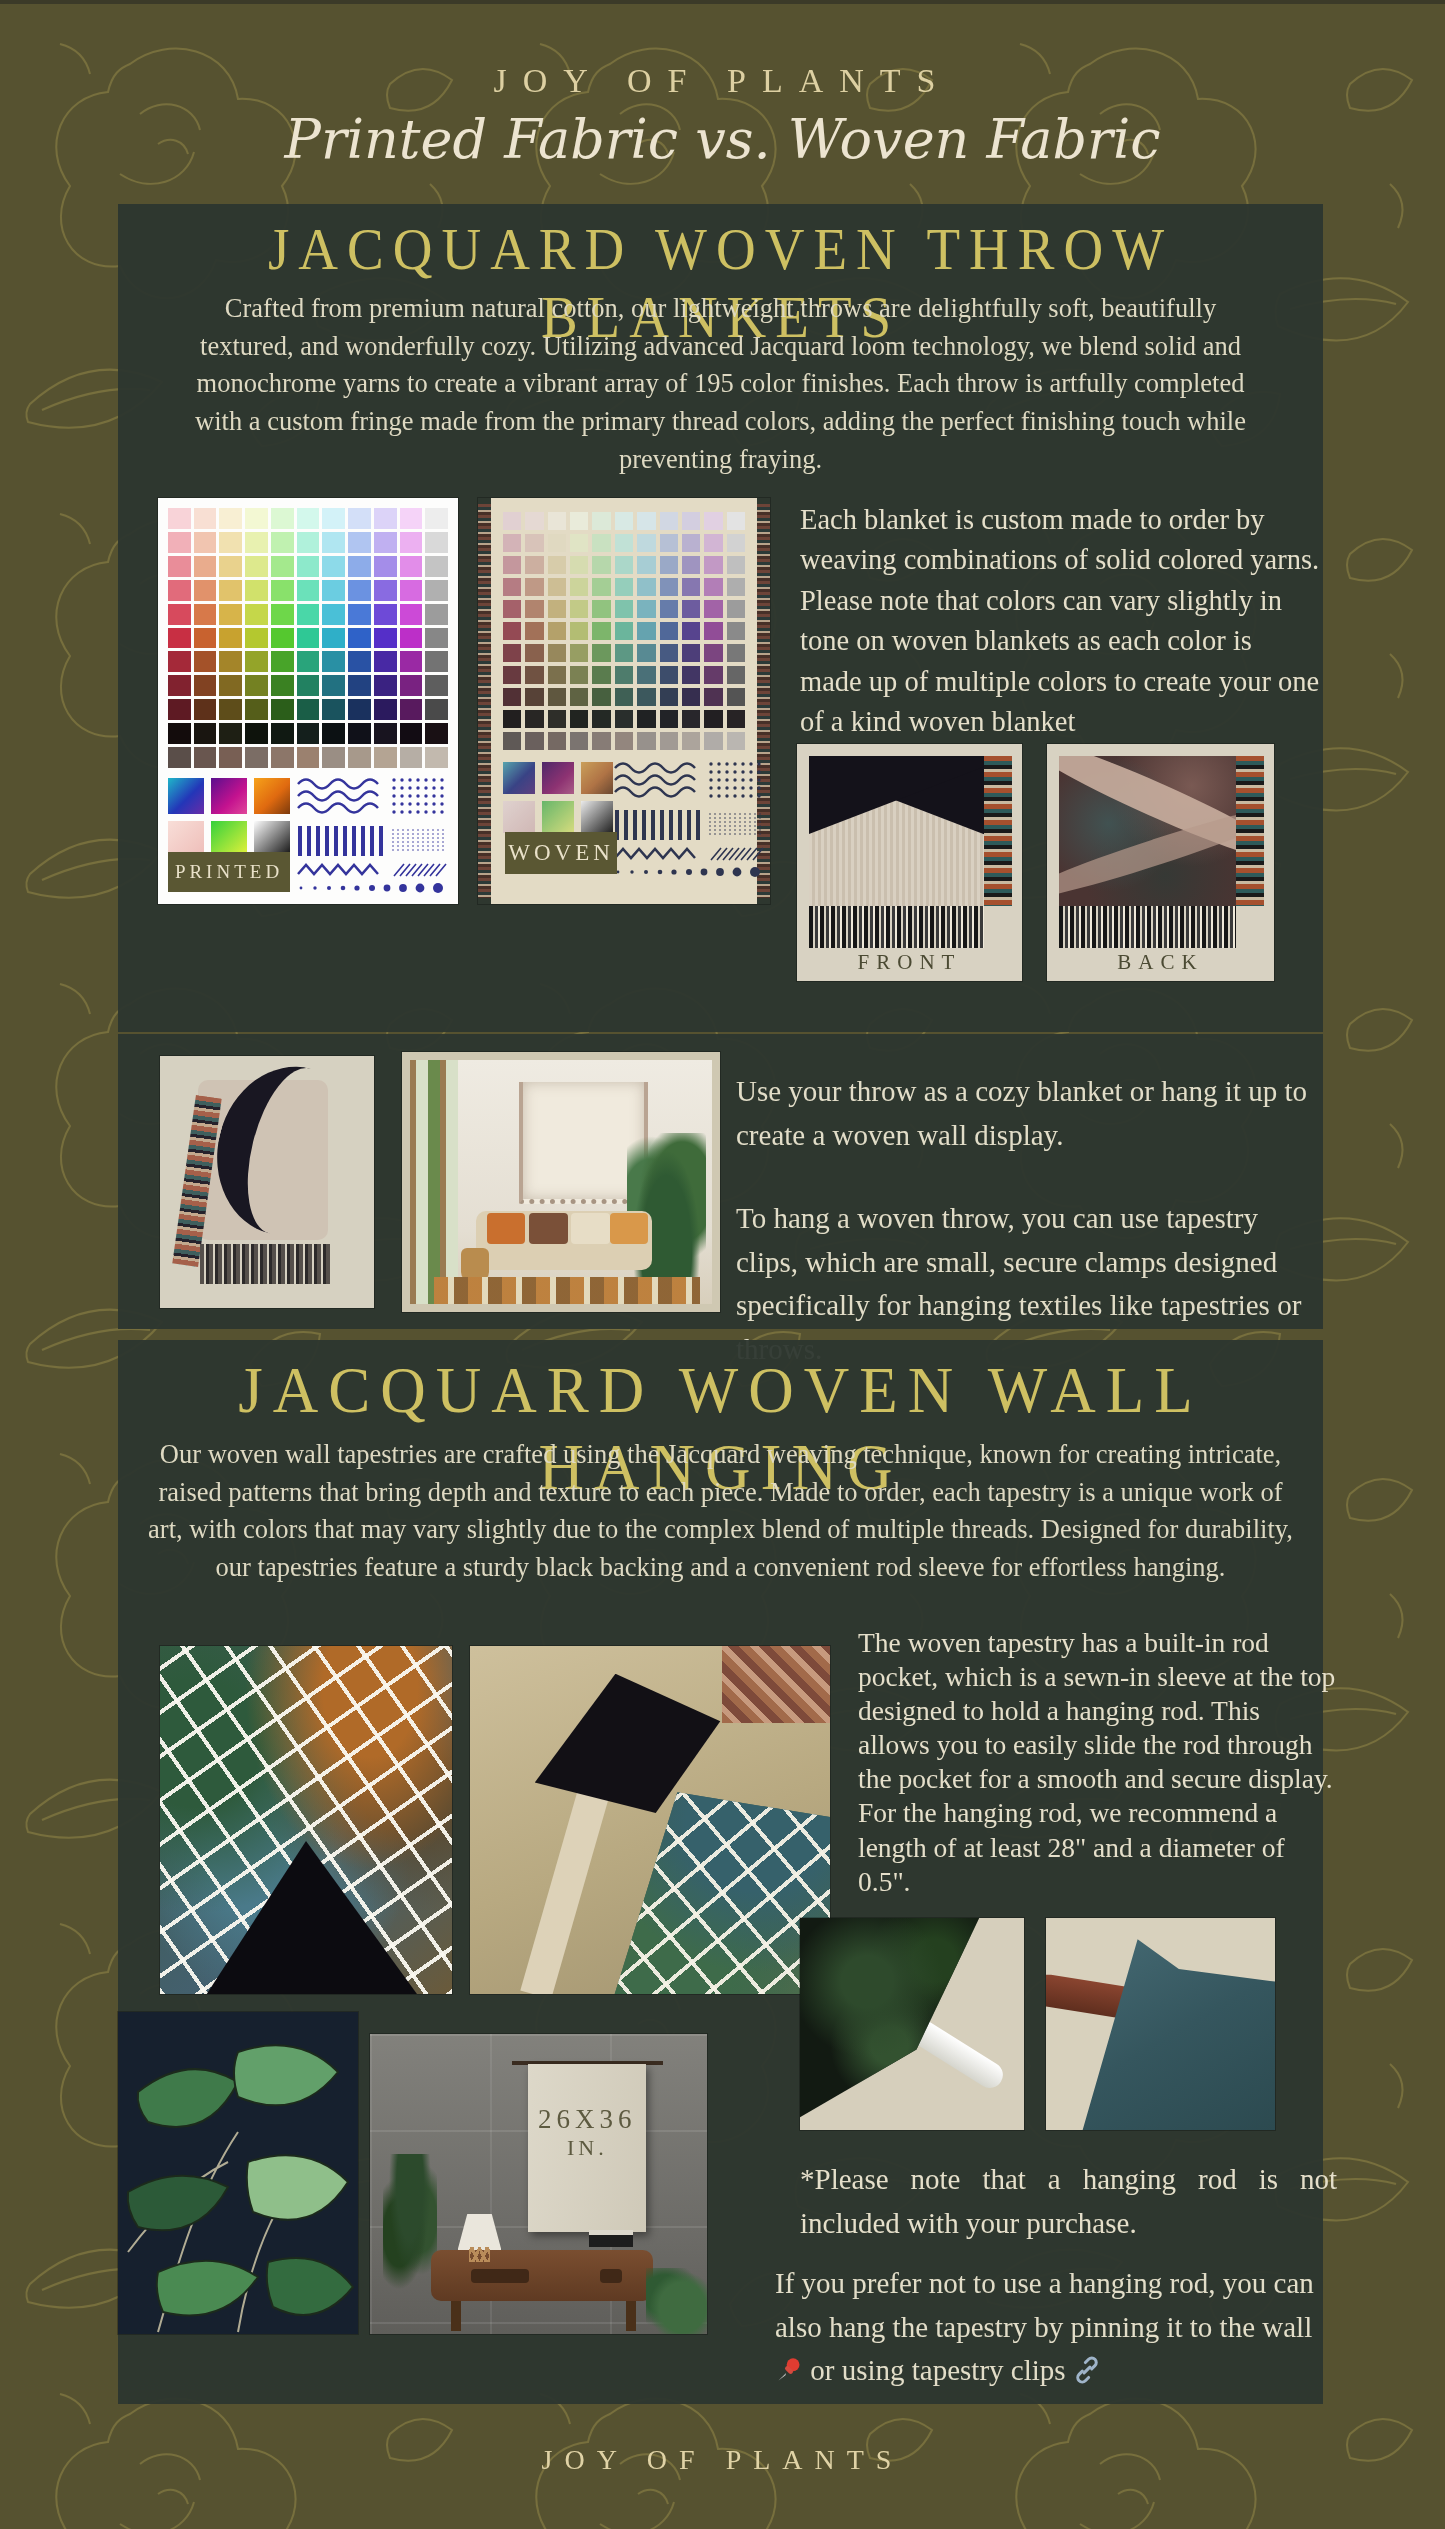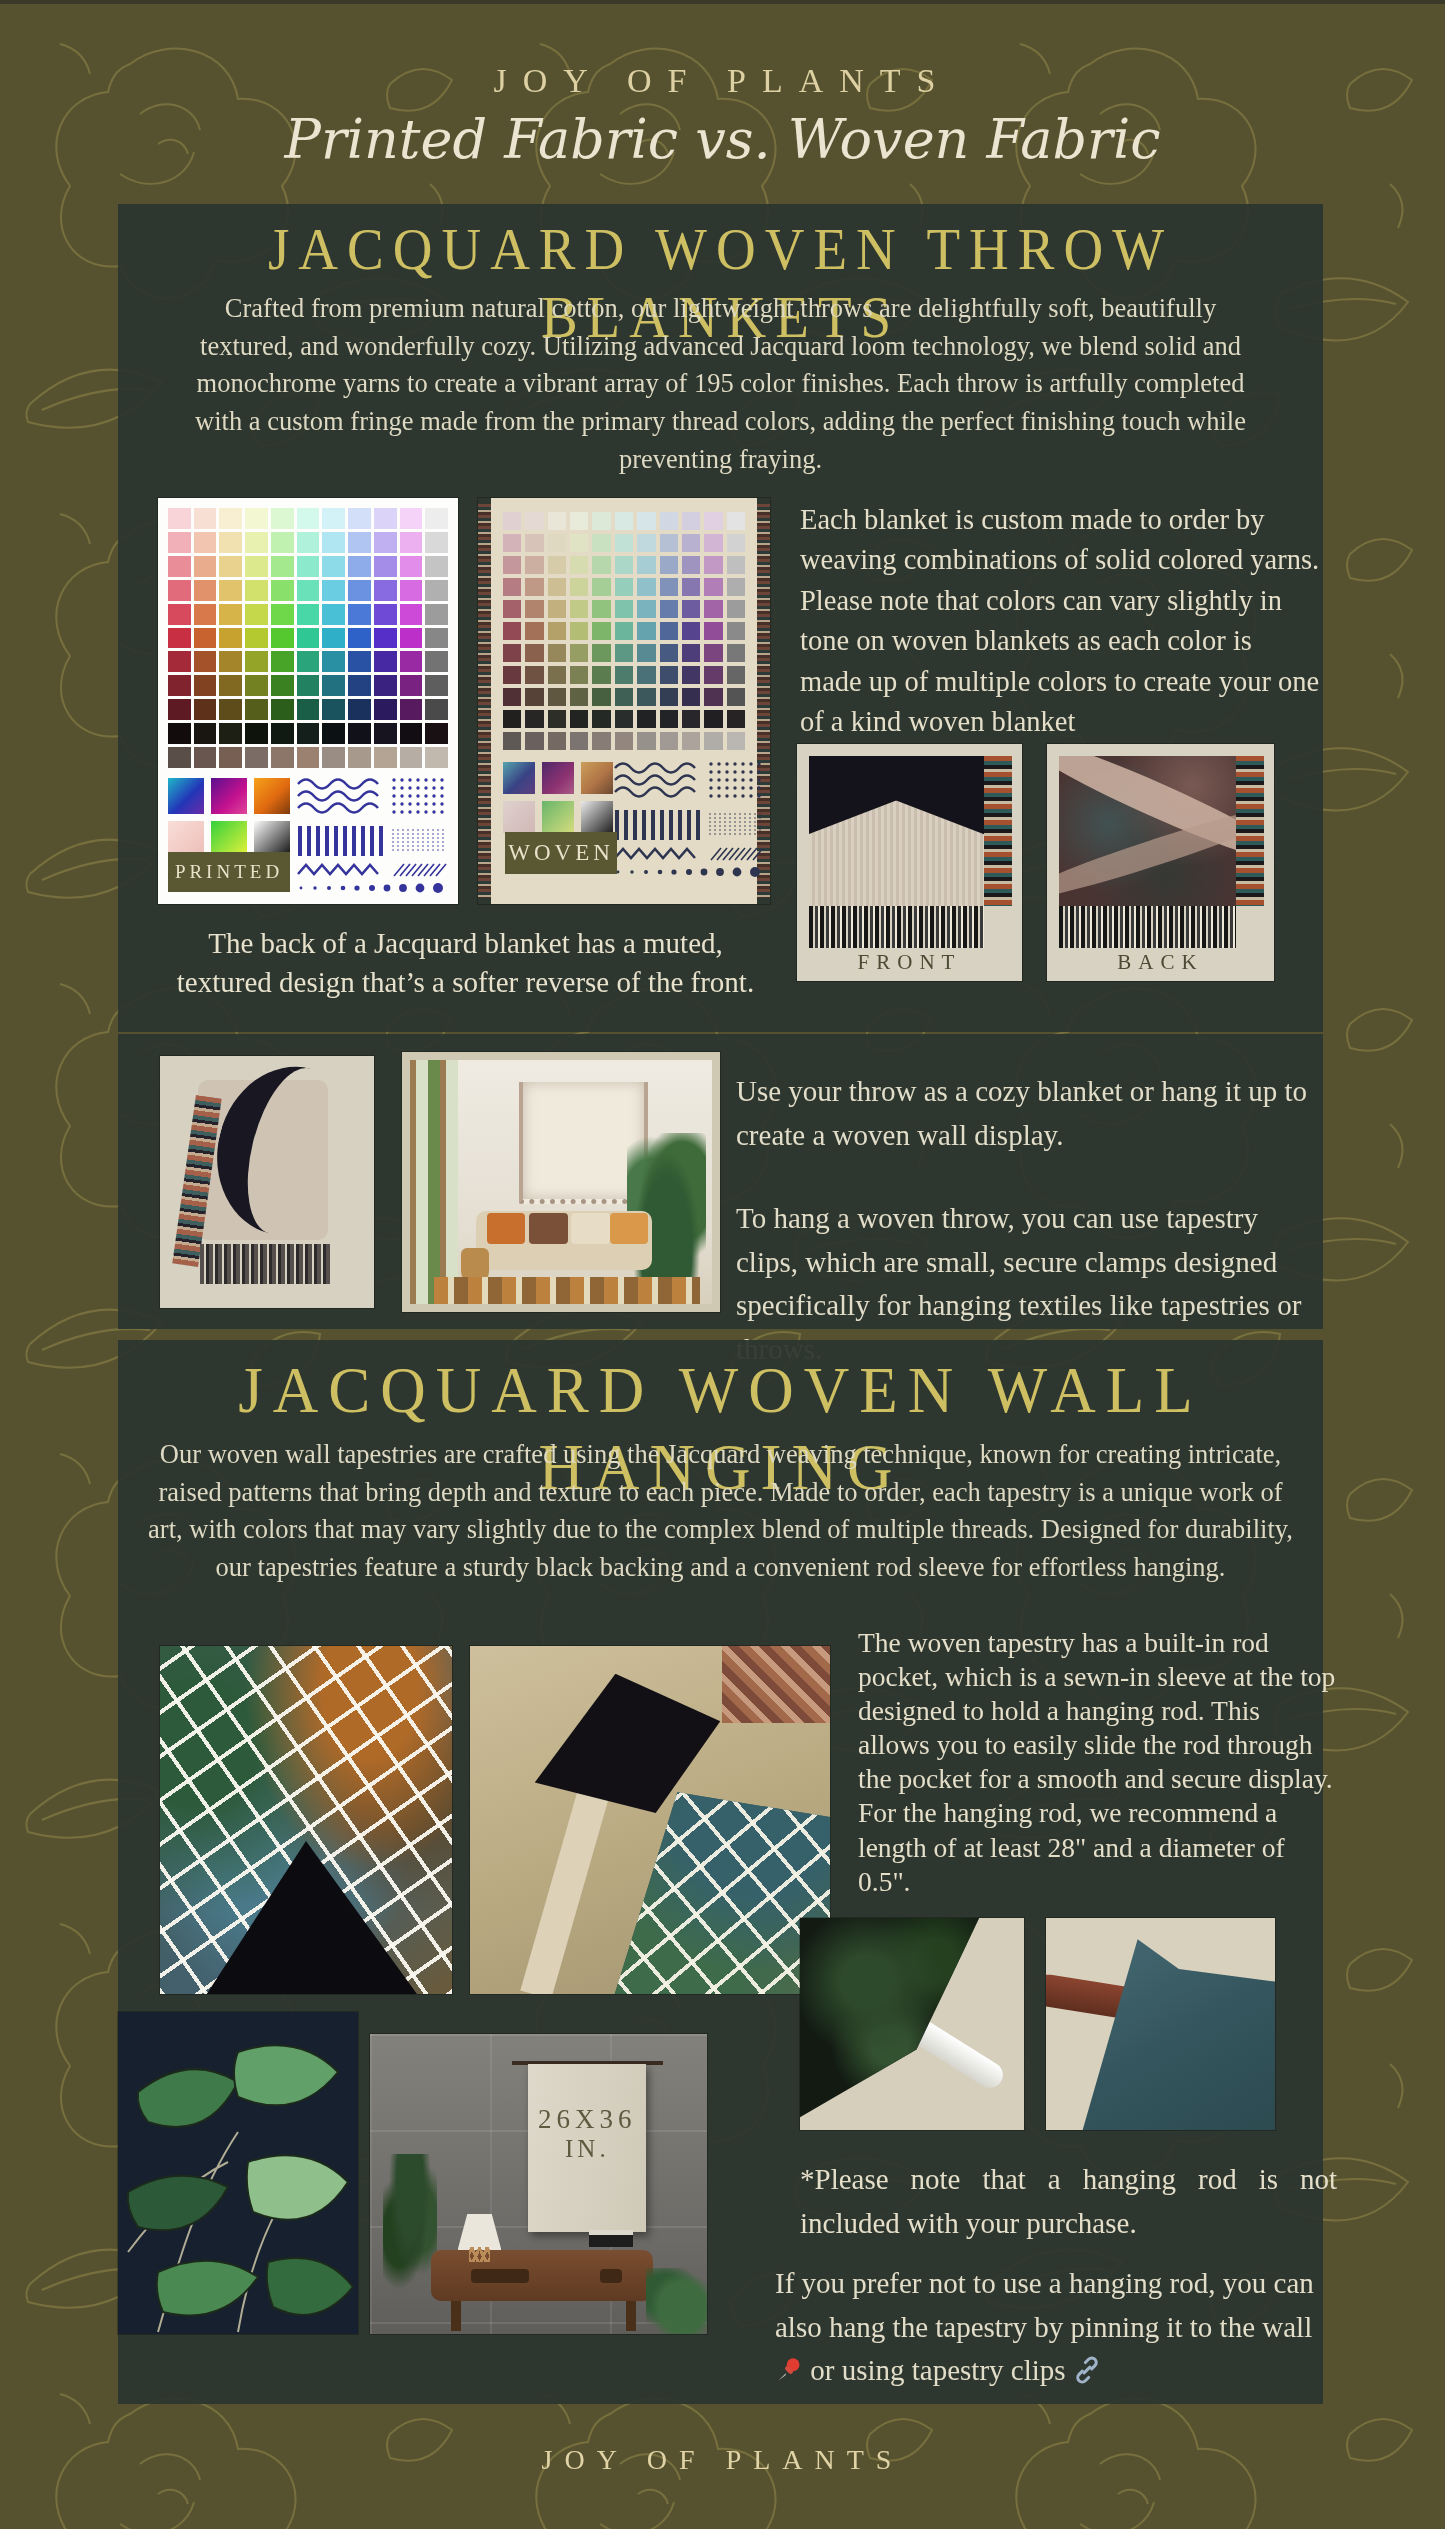--- a/index.html
+++ b/index.html
@@ -176,21 +176,21 @@
   .mockup{left:252px;top:694px;width:337px;height:300px;
     background:linear-gradient(180deg,#82817c,#6b6a66 70%,#5f5e5a);
     background-image:linear-gradient(rgba(255,255,255,.10) 0 2px,transparent 2px),
       linear-gradient(90deg,rgba(255,255,255,.08) 0 2px,transparent 2px),
       linear-gradient(180deg,#82817c,#6b6a66 70%,#5f5e5a);
     background-size:100% 96px,120px 100%,100% 100%;}
   .mock-tap{position:absolute;left:47%;top:10%;width:35%;height:56%;
     background:linear-gradient(100deg,#ddd8c9,#cfc9b8);box-shadow:3px 4px 8px rgba(0,0,0,.4);
     text-align:center;color:#5d5a40;}
   .mock-tap .l1{margin-top:34%;font-size:27px;letter-spacing:5px;}
-  .mock-tap .l2{font-size:25px;letter-spacing:4px;}
+  .mock-tap .l2{font-size:22px;letter-spacing:4px;}
   .mock-rod{position:absolute;left:42%;top:9%;width:45%;height:4px;background:#3a2c20;}
   .console{position:absolute;left:18%;bottom:11%;width:66%;height:17%;border-radius:10px;
     background:linear-gradient(#7a4e30,#5f3a22);}
   .console:after{content:"";position:absolute;left:18%;top:38%;width:26%;height:26%;background:#402817;border-radius:4px;}
   .console:before{content:"";position:absolute;right:14%;top:38%;width:10%;height:26%;background:#402817;border-radius:4px;}
   .leg{position:absolute;bottom:1%;width:3%;height:10%;background:#4a3019;}
   .lg1{left:24%;} .lg2{left:76%;}
   .lamp-shade{position:absolute;left:26%;bottom:28%;width:13%;height:12%;
     clip-path:polygon(22% 0,78% 0,100% 100%,0 100%);background:#eae6dc;}
   .lamp-base{position:absolute;left:29.5%;bottom:24%;width:6%;height:5%;
@@ -607,21 +607,20 @@
     <figure class="photo back-photo" style="margin:0">
       <div class="back-art">
         <div class="band"></div>
           <div class="band band2"></div>
       </div>
       <div class="side-fringe"></div>
       <div class="bottom-fringe"></div>
       <figcaption class="fb-label">BACK</figcaption>
     </figure>
 
-    <p class="caption1">The back of a Jacquard blanket has a muted, textured design that’s a softer reverse of the front.</p>
   </section>
 
   <section class="panel panel2">
     <div class="photo folded-photo">
       <div class="blanket-body"></div>
       <div class="blanket-arc"></div>
       <div class="fold-fringe"></div>
       <div class="fold-bottom"></div>
     </div>
     <div class="photo room-photo">

